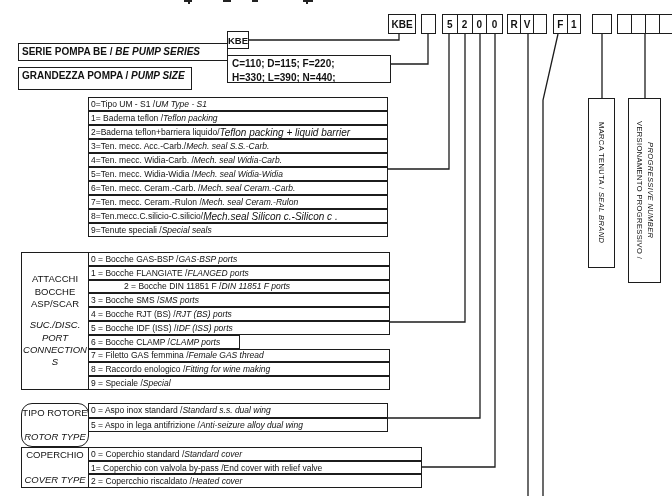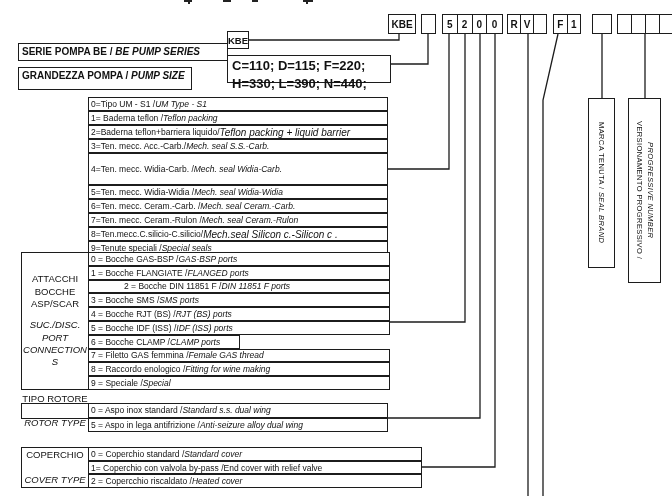--- a/index.html
+++ b/index.html
@@ -6,21 +6,21 @@
   #page{position:relative;width:672px;height:496px;background:#ffffff;overflow:hidden;
         font-family:"Liberation Sans",sans-serif;color:#111;}
   .box{position:absolute;border:1.4px solid #1c1c1c;background:#fff;box-sizing:border-box;}
   .cells{position:absolute;display:flex;box-sizing:border-box;border:1.4px solid #1c1c1c;background:#fff;}
   .cells .cell{box-sizing:border-box;border-right:1.2px solid #1c1c1c;display:flex;align-items:center;
                justify-content:center;font-weight:bold;font-size:10px;}
   .cells .cell:last-child{border-right:none;}
   .codebox{display:flex;align-items:center;justify-content:center;font-weight:bold;font-size:10px;}
   .lblrow{font-size:10px;font-weight:bold;padding:2px 3px;white-space:nowrap;margin-top:12px;}
   .valrow{font-size:9.5px;font-weight:bold;display:flex;align-items:center;justify-content:center;}
-  .valsize{font-size:13px;font-weight:bold;padding:1px 4px;line-height:1.35;white-space:pre-line;display:block;}
+  .valsize{font-size:10px;font-weight:bold;padding:1px 4px;line-height:1.35;white-space:pre-line;display:block;}
   .seclabel{display:flex;flex-direction:column;align-items:center;justify-content:center;
             font-size:9.5px;line-height:1.3;text-align:center;}
   .seclabel .it{white-space:pre-line;}
   .seclabel .en{white-space:pre-line;font-style:italic;margin-top:9px;}
   .seclabel.tight .en{margin-top:12px;}
   .rows{position:absolute;}
   .row{box-sizing:border-box;border:1.2px solid #1c1c1c;background:#fff;font-size:8.5px;
        display:flex;align-items:center;padding:0 2px;white-space:nowrap;overflow:hidden;}
   .row .en{font-style:italic;}
   .row .en.upright{font-style:normal;text-align:right;}
@@ -116,21 +116,21 @@
         <span class="en">Teflon packing</span>
       </div>
     <div class="row" style="height:14px;">
         <span>2=Baderna teflon+barriera liquido/</span>
         <span class="en small">Teflon packing + liquid barrier</span>
       </div>
     <div class="row" style="height:14px;">
         <span>3=Ten. mecc. Acc.-Carb./ </span>
         <span class="en">Mech. seal S.S.-Carb.</span>
       </div>
-    <div class="row" style="height:32px;text-align:center;">
+    <div class="row" style="height:14px;text-align:center;">
         <span>4=Ten. mecc. Widia-Carb. / </span>
         <span class="en">Mech. seal Widia-Carb.</span>
       </div>
     <div class="row" style="height:14px;text-align:center;">
         <span>5=Ten. mecc. Widia-Widia / </span>
         <span class="en">Mech. seal Widia-Widia</span>
       </div>
     <div class="row" style="height:14px;">
         <span>6=Ten. mecc. Ceram.-Carb. / </span>
         <span class="en">Mech. seal Ceram.-Carb.</span>
@@ -194,21 +194,21 @@
     <div class="row" style="height:13.8px;">
         <span>8 = Raccordo enologico / </span>
         <span class="en">Fitting for wine making</span>
       </div>
     <div class="row" style="height:13.8px;">
         <span>9 = Speciale / </span>
         <span class="en">Special</span>
       </div>
   </div>
 
-  <div class="box seclabel tight" style="left:21px;top:403px;width:68px;height:16px;">
+  <div class="box seclabel tight" style="left:21px;top:403px;width:68px;height:44px;border-radius:11px;">
     <span class="it">TIPO ROTORE</span>
     <span class="en">ROTOR TYPE</span>
   </div>
   <div class="rows" style="left:88px;top:403px;width:300px;text-align:right;">
     <div class="row" style="height:14.5px;">
         <span>0 = Aspo inox standard / </span>
         <span class="en">Standard s.s. dual wing</span>
       </div>
     <div class="row" style="height:14.5px;">
         <span>5 = Aspo in lega antifrizione / </span>

